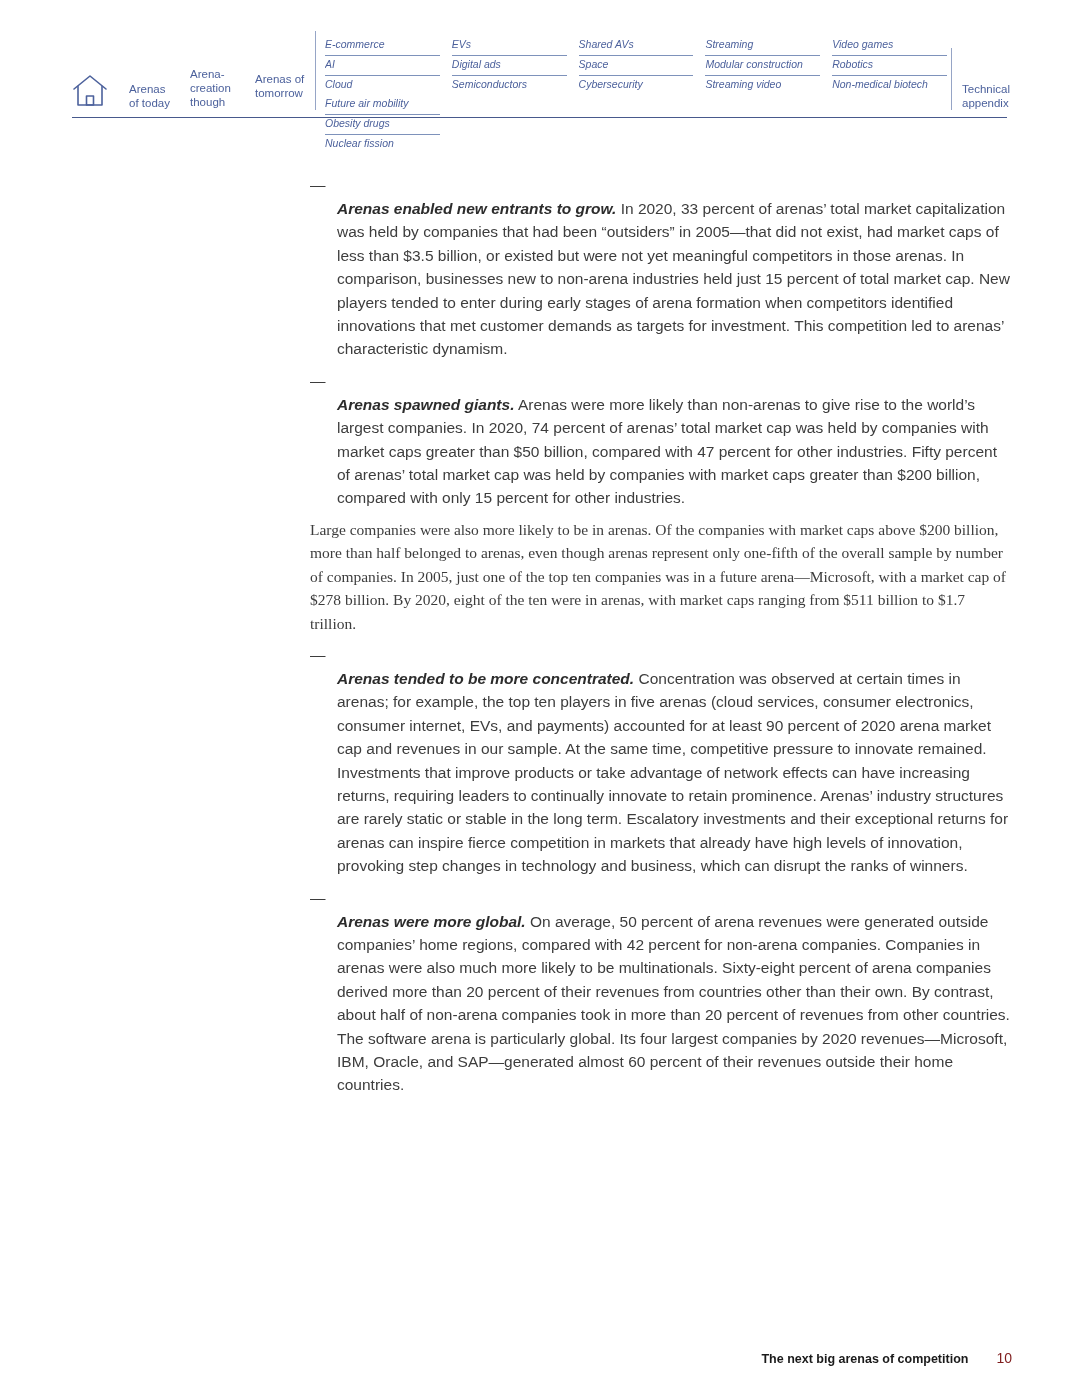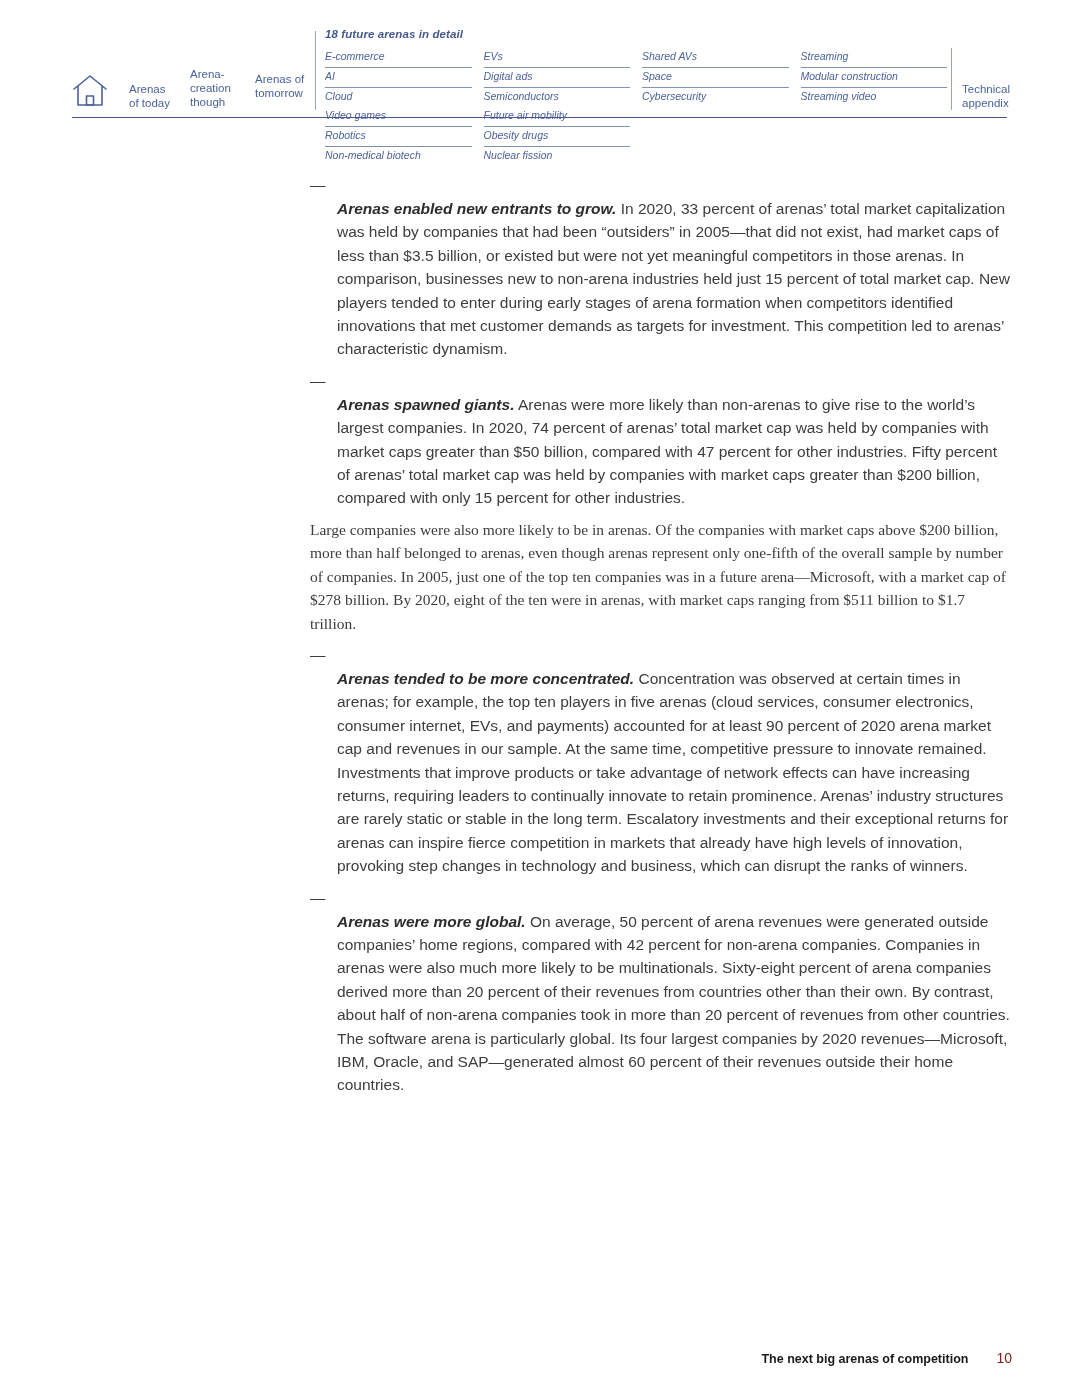--- a/index.html
+++ b/index.html
@@ -28,21 +28,21 @@
   .vd1 { left:315px; top:31px;  height:79px; }
   .vd2 { left:951px; top:48px;  height:62px; }
 
   .arenas-block { position:absolute; left:325px; top:28px; width:622px; }
   .arenas-title {
     font-size:11.5px; font-weight:bold; font-style:italic;
     color:#44598f; letter-spacing:0.1px;
   }
   .arenas-grid {
     margin-top:8px;
-    display:grid; grid-template-columns:repeat(4, 1fr); column-gap:12px;
+    display:grid; grid-template-columns:repeat(5, 1fr); column-gap:12px;
   }
   .arena-cell {
     font-size:10.5px; line-height:12px;
     font-style:italic; color:#4c619c;
     padding:2px 0 5px;
     white-space:nowrap; overflow:hidden;
     cursor:pointer;
   }
   .arena-col .arena-cell:not(:last-child) { border-bottom:1px solid #7e92bb; }
 
@@ -89,21 +89,20 @@
       </svg>
     </span>
 
     <div class="nav-item nav-today">Arenas of today</div>
     <div class="nav-item nav-creation">Arena-creation though</div>
     <div class="nav-item nav-tomorrow">Arenas of tomorrow</div>
 
     <div class="vdivider vd1"></div>
 
     <div class="arenas-block">
-      <div class="arenas-title">18 future arenas in detail</div>
       <div class="arenas-grid">
         <div class="arena-col">
           <div class="arena-cell">E-commerce</div>
           <div class="arena-cell">AI</div>
           <div class="arena-cell">Cloud</div>
         </div>
         <div class="arena-col">
           <div class="arena-cell">EVs</div>
           <div class="arena-cell">Digital ads</div>
           <div class="arena-cell">Semiconductors</div>

